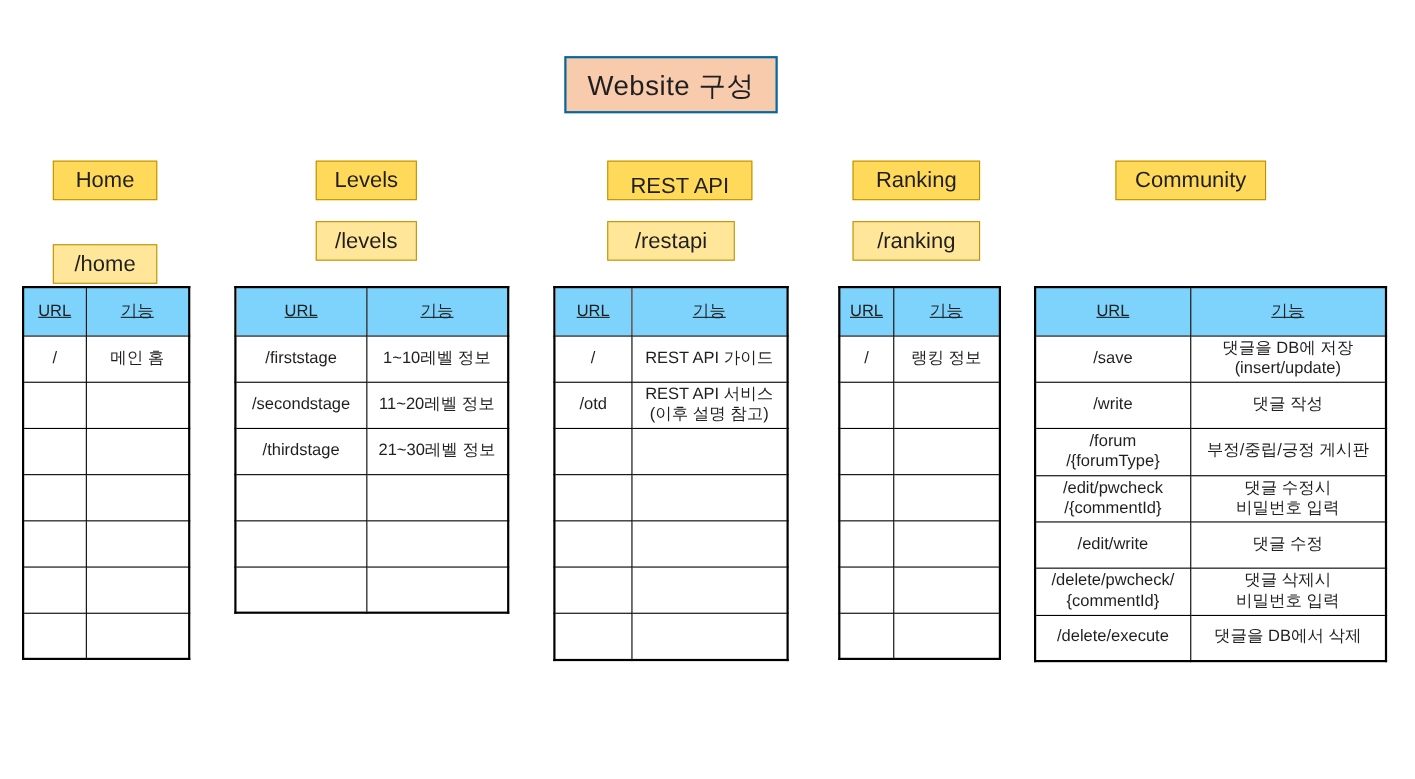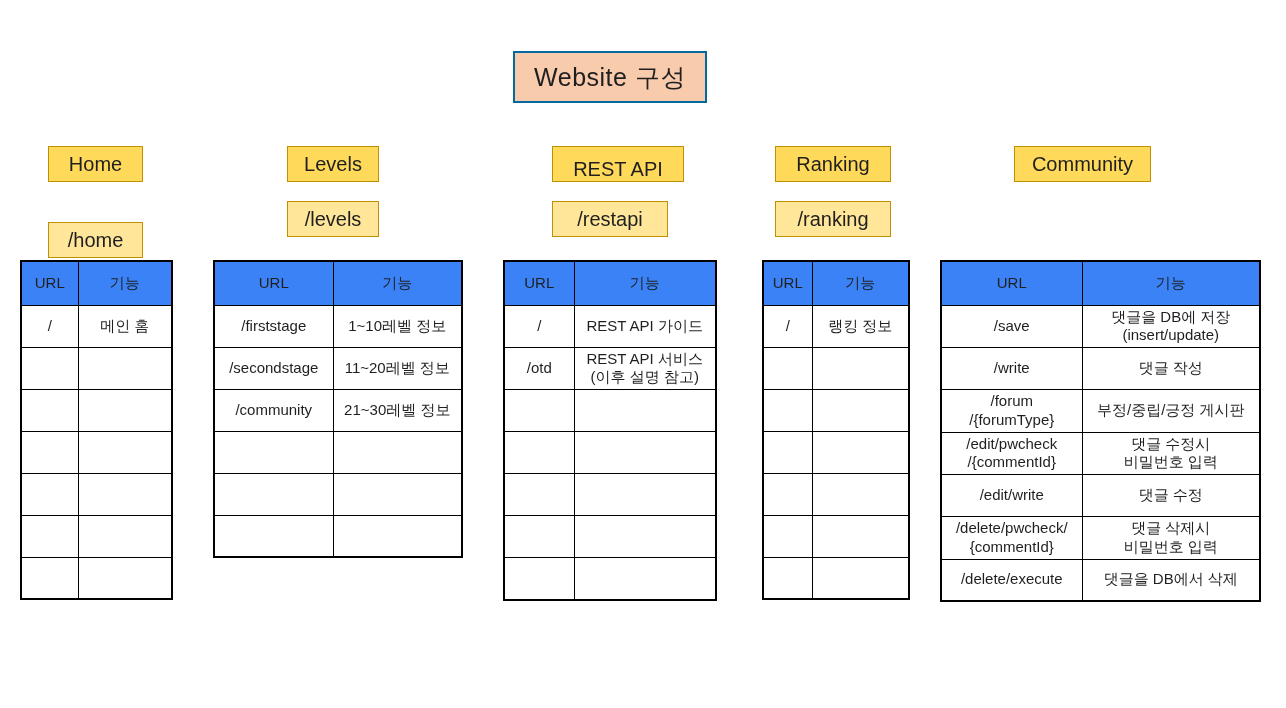--- a/index.html
+++ b/index.html
@@ -47,23 +47,24 @@
     border: 1.5px solid #000000;
     text-align: center;
     vertical-align: middle;
     font-size: 15px;
     line-height: 1.25;
     white-space: pre-line;
     padding: 2px 2px;
     overflow: hidden;
   }
   table.dtable th {
-    background: #3b82f6;
+    background: #7dd3fc;
     font-weight: normal;
     height: 44px;
+    text-decoration: underline;
   }
   table.dtable td { height: 42px; font-weight: normal; }
   table.dtable { border: 2px solid #000000; }
 </style>
 </head>
 <body>
 
 <div class="canvas">
 
   <div class="title-box">
@@ -135,21 +136,21 @@
     </tr>
     <tr>
       <td>/firststage</td>
       <td>1~10레벨 정보</td>
     </tr>
     <tr>
       <td>/secondstage</td>
       <td>11~20레벨 정보</td>
     </tr>
     <tr>
-      <td>/community</td>
+      <td>/thirdstage</td>
       <td>21~30레벨 정보</td>
     </tr>
     <tr>
       <td></td>
       <td></td>
     </tr>
     <tr>
       <td></td>
       <td></td>
     </tr>

